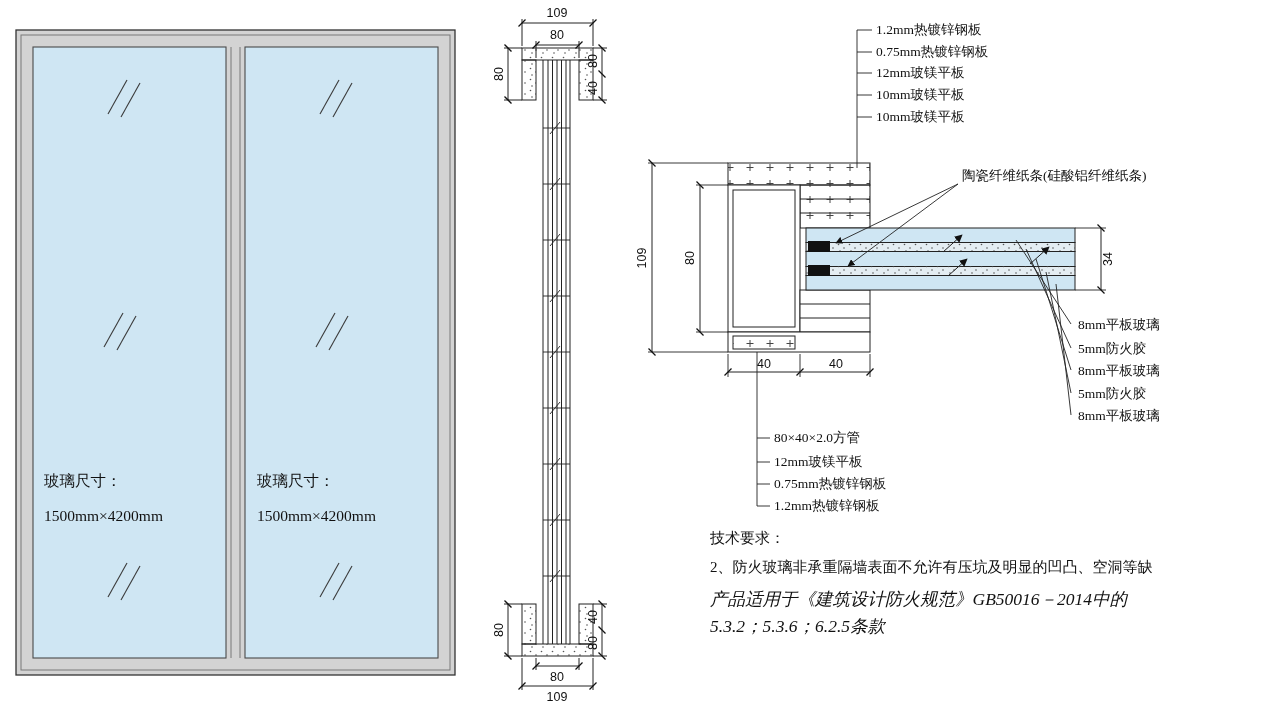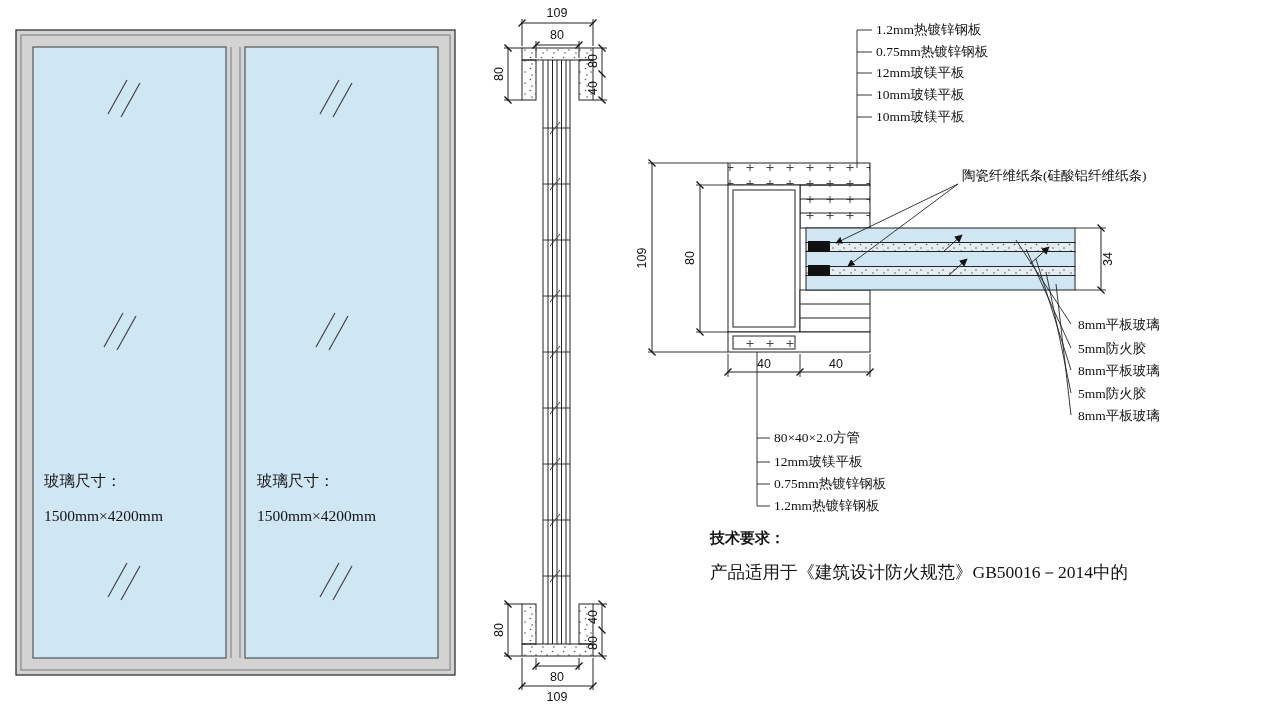--- a/index.html
+++ b/index.html
@@ -4,23 +4,23 @@
 <style>
   html,body{margin:0;padding:0;background:#fff;}
   .canvas{position:relative;width:1280px;height:714px;background:#ffffff;overflow:hidden;
           font-family:"Liberation Serif",serif;color:#111;}
   svg{position:absolute;top:0;left:0;}
   svg text{font-family:"Liberation Serif",serif;fill:#111;stroke:none;}
   .dim{font-size:12.5px;font-family:"Liberation Sans",sans-serif;}
   .lbl{font-size:13.5px;}
   .panel-text{font-size:15.5px;}
   .notes{position:absolute;left:710px;top:530px;width:565px;font-size:15px;line-height:1.15;}
-  .notes .row{margin-bottom:12px;white-space:nowrap;font-weight:bold;}
+  .notes .row{margin-bottom:12px;white-space:nowrap;}
   .notes .row.tight{margin-bottom:9px;}
-  .product{font-size:17.5px;line-height:1.55;margin-top:8px;white-space:nowrap;}
+  .product{font-size:17.5px;line-height:1.55;margin-top:8px;white-space:nowrap;font-style:italic;}
 </style>
 </head>
 <body>
 
 <div class="canvas">
 
 <svg width="1280" height="714" viewBox="0 0 1280 714">
   <defs>
     <pattern id="plus" width="20" height="16" patternUnits="userSpaceOnUse">
       <path d="M10 4 v7 M6.5 7.5 h7" stroke="#444" stroke-width="1" fill="none"></path>
@@ -263,18 +263,20 @@
       <line x1="1075" y1="228" x2="1106" y2="228" stroke-width="0.9"></line>
       <line x1="1075" y1="290" x2="1106" y2="290" stroke-width="0.9"></line>
       <line x1="1101" y1="228" x2="1101" y2="290" marker-start="url(#tick)" marker-end="url(#tick)"></line>
       <text class="dim" x="1112" y="259" text-anchor="middle" transform="rotate(-90 1112 259)">34</text>
     </g>
   </g>
 </svg>
 
 <div class="notes">
   <div class="row">技术要求：</div>
+  <div class="row tight">2、防火玻璃非承重隔墙表面不允许有压坑及明显的凹凸、空洞等缺</div>
   <div class="product">
     <div>产品适用于《建筑设计防火规范》GB50016－2014中的</div>
+    <div>5.3.2；5.3.6；6.2.5条款</div>
   </div>
 </div>
 
 </div>
 
 </body></html>

